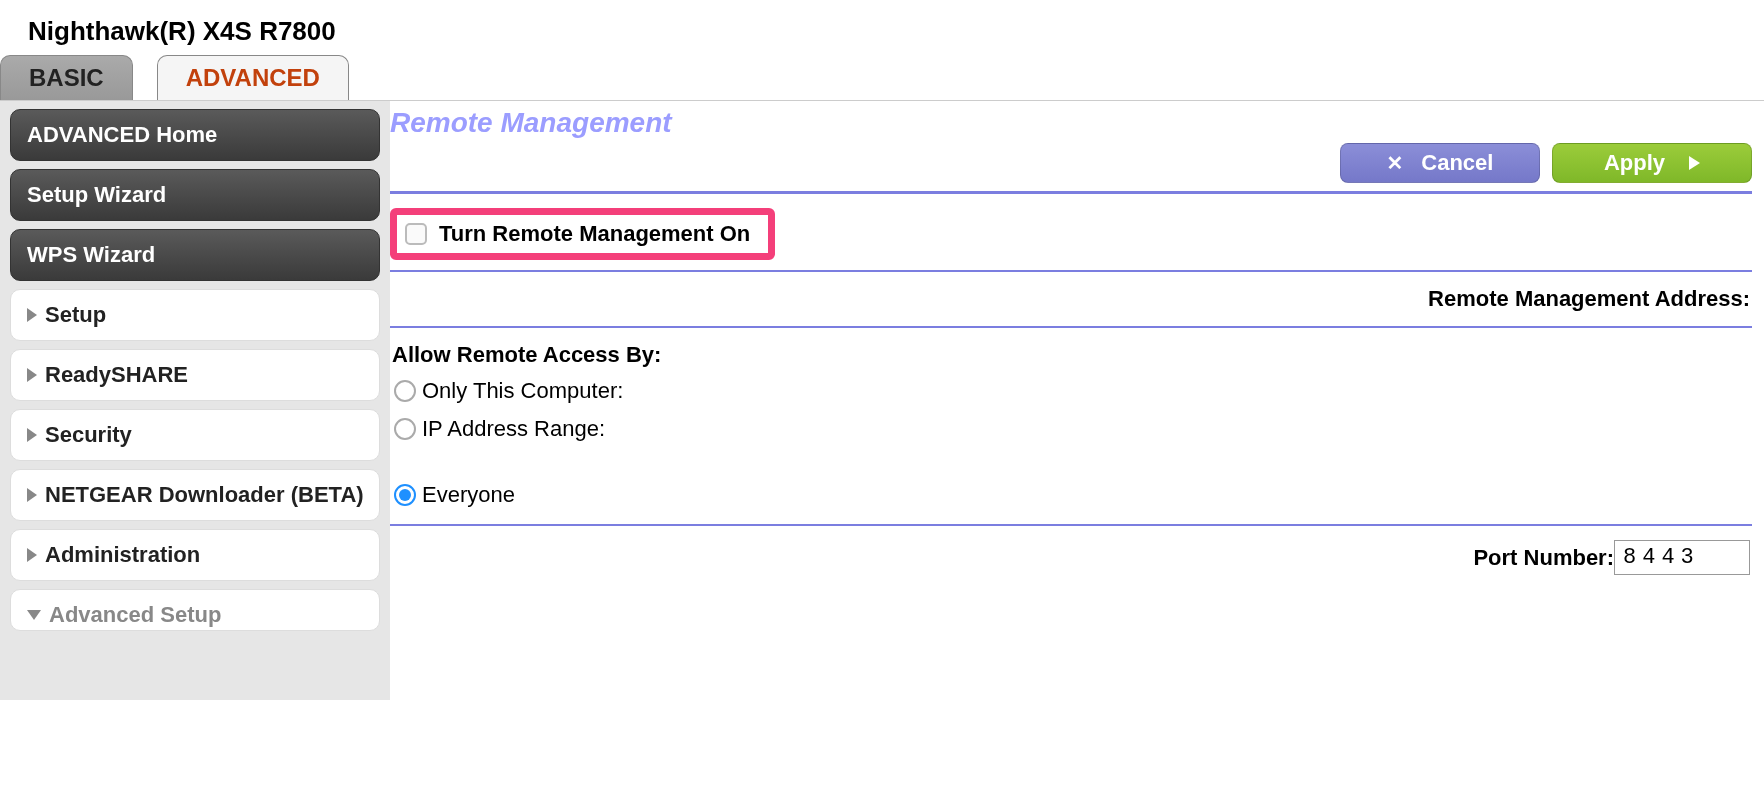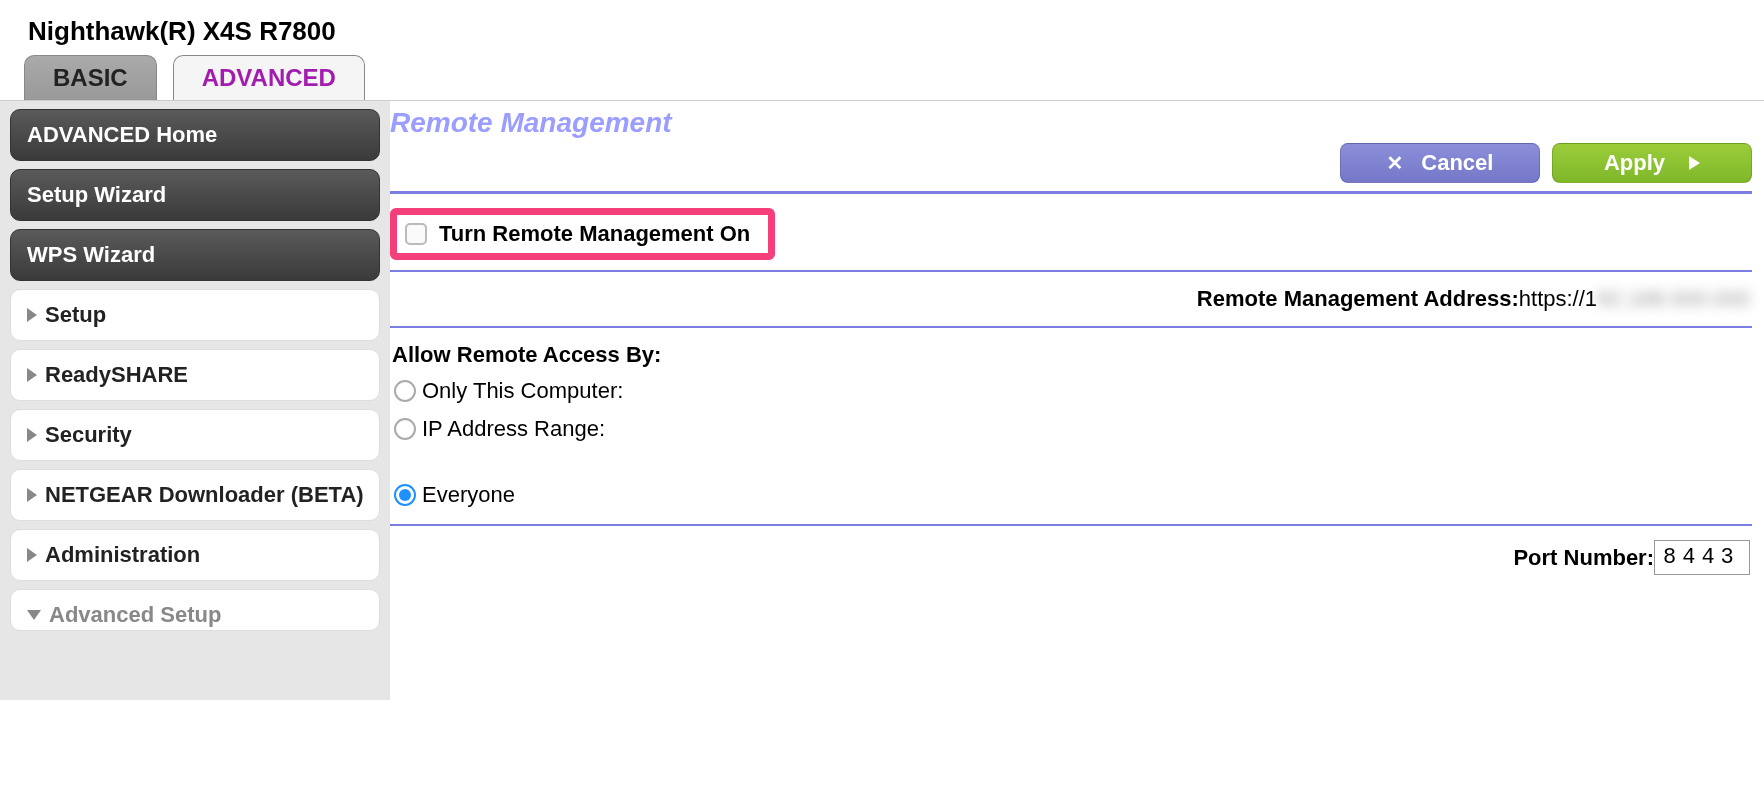--- a/index.html
+++ b/index.html
@@ -3,24 +3,24 @@
 <meta charset="utf-8">
 <style>
 * { box-sizing: border-box; margin: 0; padding: 0; }
 body { font-family: Arial, Helvetica, sans-serif; background: #fff; color: #000; }
 
 .header { padding: 10px 20px 0 28px; }
 .logo { font-size: 42px; font-weight: 900; letter-spacing: 4px; color: #1a1a1a; position: relative; display: inline-block; }
 .logo sup { font-size: 14px; position: absolute; top: 2px; right: -16px; }
 .model { font-size: 26px; font-weight: bold; margin-top: 6px; }
 
-.tabs { margin-top: 8px; display: flex; gap: 16px; padding-left: 24px; }
+.tabs { margin-top: 8px; display: flex; gap: 24px; }
 .tab { padding: 8px 28px; font-size: 24px; font-weight: bold; border: 1px solid #888; border-bottom: none; border-top-left-radius: 10px; border-top-right-radius: 10px; cursor: pointer; }
 .tab-basic { background: linear-gradient(#aaa,#999); color: #222; }
-.tab-advanced { background: #f5f5f5; color: #a21caf; }
+.tab-advanced { background: #f5f5f5; color: #c2410c; }
 
 .content-wrap { display: flex; background: #e6e6e6; border-top: 1px solid #ccc; min-height: 600px; }
 
 .sidebar { width: 390px; padding: 8px 10px; display: flex; flex-direction: column; gap: 8px; }
 .nav-btn { background: linear-gradient(#5a5a5a,#3a3a3a); color: #fff; font-size: 22px; font-weight: bold; padding: 12px 16px; border-radius: 10px; border: 1px solid #333; cursor: pointer; text-align: left; }
 .nav-item { background: #fff; color: #222; font-size: 22px; font-weight: bold; padding: 12px 12px 12px 16px; border-radius: 10px; border: 1px solid #ddd; cursor: pointer; display: flex; align-items: center; gap: 8px; }
 .nav-item .arrow { width: 0; height: 0; border-top: 7px solid transparent; border-bottom: 7px solid transparent; border-left: 10px solid #888; flex-shrink: 0; }
 .nav-item .arrow.down { border-left: 7px solid transparent; border-right: 7px solid transparent; border-top: 10px solid #888; border-bottom: none; width: 0; height: 0; }
 .nav-item.faded { color: #888; padding-bottom: 2px; }
 
@@ -44,21 +44,21 @@
 .row { display: flex; align-items: center; justify-content: flex-end; font-size: 22px; font-weight: bold; padding: 4px 2px; }
 .row .val { font-weight: normal; }
 
 .section-label { font-size: 22px; font-weight: bold; padding: 4px 2px; margin-top: 6px; }
 
 .radio-row { display: flex; align-items: center; gap: 6px; font-size: 22px; padding: 6px 4px; }
 .radio { width: 22px; height: 22px; border: 2px solid #aaa; border-radius: 50%; background: #fff; cursor: pointer; display: inline-flex; align-items: center; justify-content: center; }
 .radio.checked { border-color: #1e90ff; }
 .radio.checked::after { content: ""; width: 12px; height: 12px; background: #1e90ff; border-radius: 50%; }
 
-.port-input { font-family: "Courier New", monospace; font-size: 22px; letter-spacing: 6px; padding: 4px 8px; width: 96px; border: 1px solid #999; }
+.port-input { font-family: "Courier New", monospace; font-size: 22px; letter-spacing: 6px; padding: 4px 8px; width: 136px; border: 1px solid #999; }
 
 .blur { filter: blur(6px); color: #999; }
 </style>
 </head>
 <body>
 
 <div class="header">
   <div class="model">Nighthawk(R) X4S R7800</div>
 </div>
 
@@ -117,23 +117,20 @@
 
     <div class="highlight-row">
       <span class="chk"></span>
       <span class="lbl">Turn Remote Management On</span>
     </div>
 
     <div class="hr2"></div>
 
     <div class="row">
       <span>Remote Management Address:</span>
-      <span class="val">
-        <span>https://1</span><span class="blur">92.168.000.000</span>
-      </span>
     </div>
 
     <div class="hr2"></div>
 
     <div class="section-label">Allow Remote Access By:</div>
 
     <div class="radio-row">
       <span class="radio"></span>
       <span>Only This Computer:</span>
     </div>

